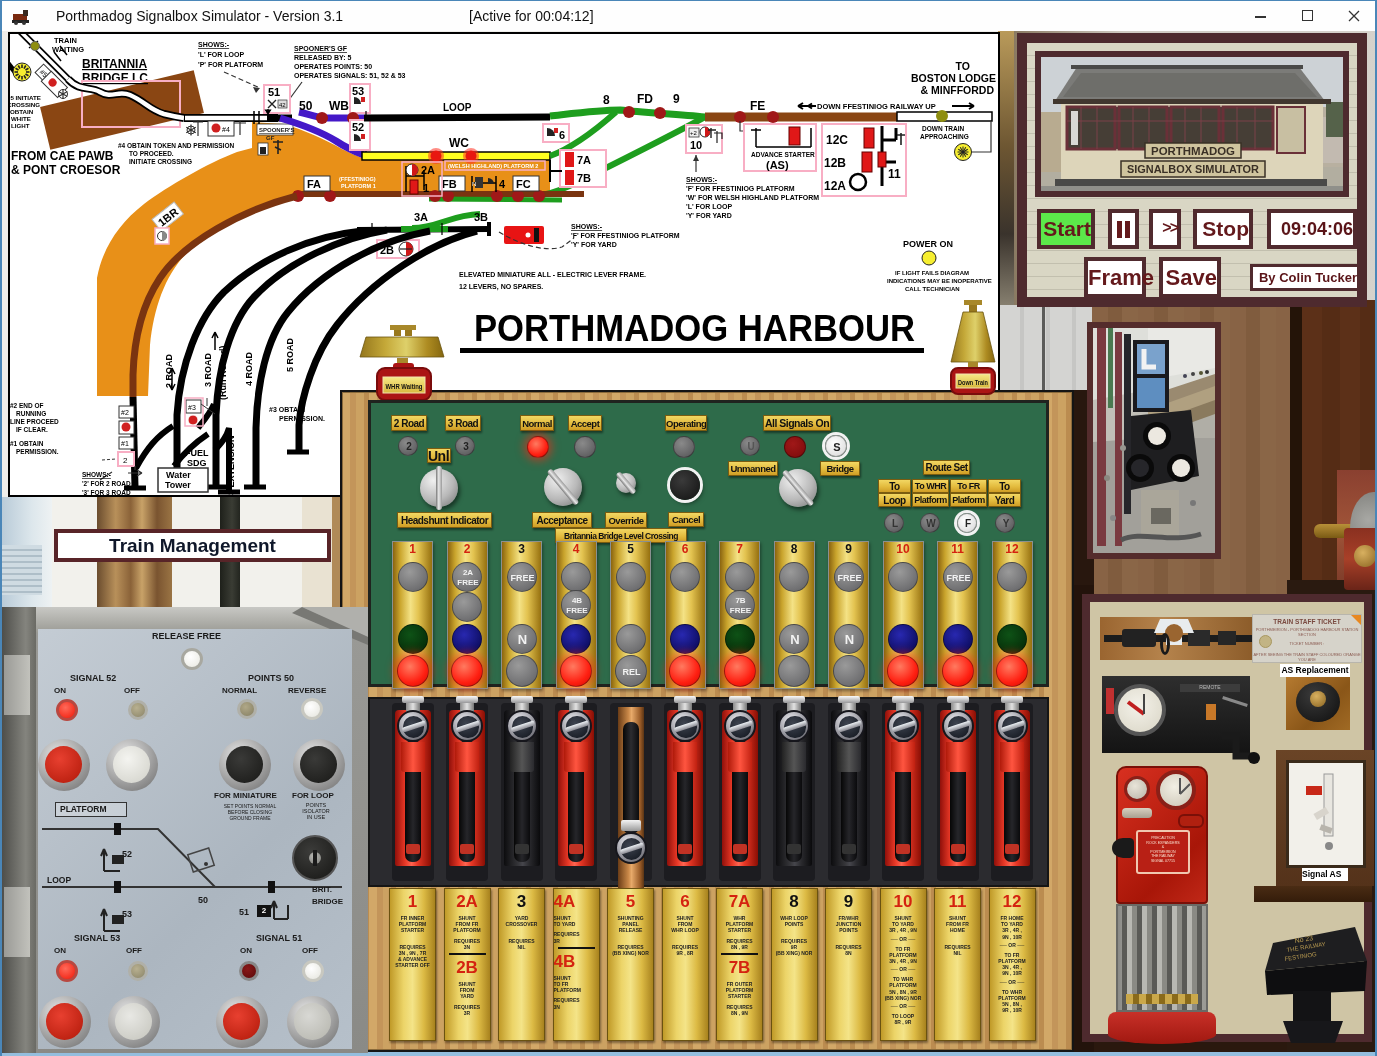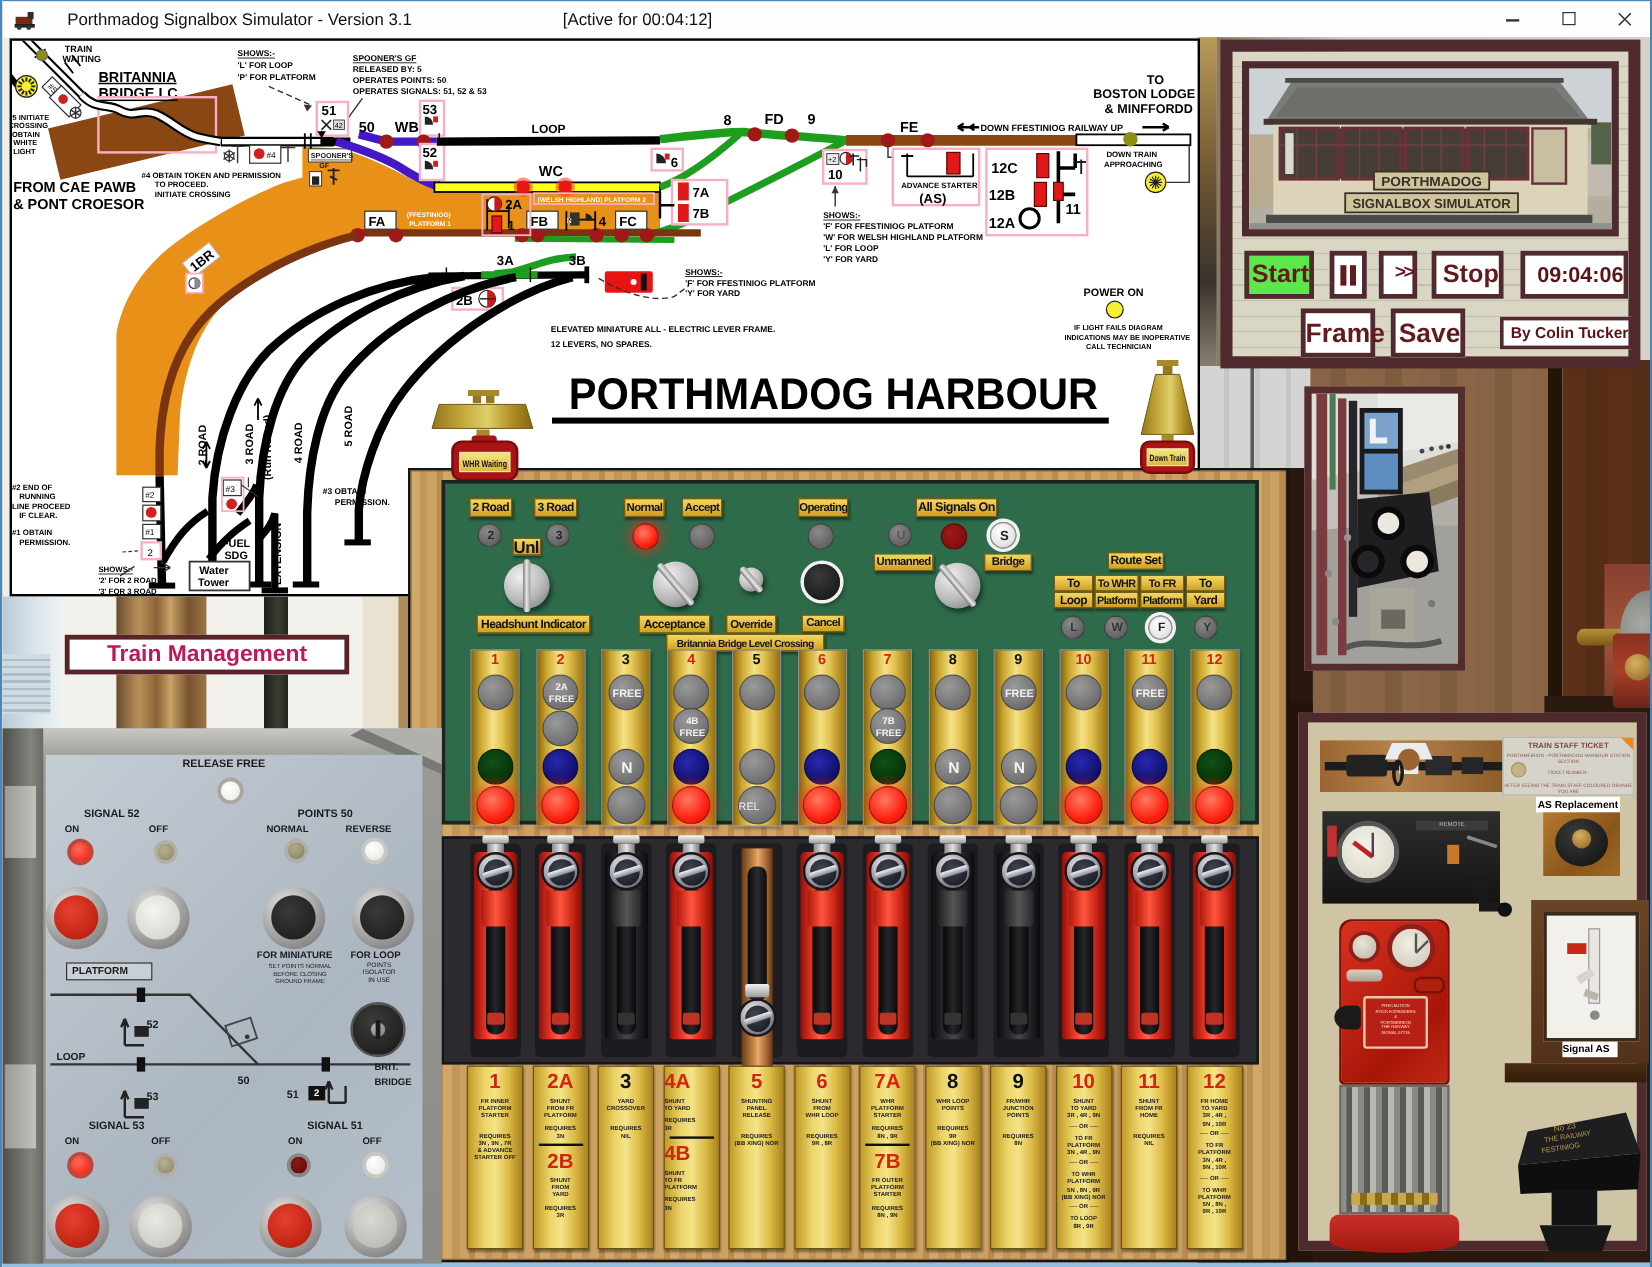--- a/index.html
+++ b/index.html
@@ -491,21 +491,21 @@
           <div style="line-height:10px;padding-top:5px;font-size:8px;color:#f2f2f2;font-weight:bold">4B<br>FREE</div>
         </div>
       </div>
       <div class="lamp abs" style="left:219.0px;top:232px;width:30px;height:30px;background:radial-gradient(circle at 40% 35%,#2828b0,#10106a 70%,#0a0a48);border:1px solid rgba(0,0,0,0.35)"></div>
       <div class="lamp abs" style="left:218.0px;top:263px;width:32px;height:32px;background:radial-gradient(circle at 40% 35%,#ff7a60,#ff2012 60%,#d00800);box-shadow:0 0 9px 3px rgba(255,40,20,0.55);border:1px solid rgba(0,0,0,0.35)"></div>
       <div class="abs" style="left:268.0px;top:149px;width:41px;height:148px;background:linear-gradient(90deg,#8a6410,#c9a42c 18%,#f4e285 45%,#e3c350 65%,#96700f);border:1px solid #8a9090;box-shadow:1px 2px 3px rgba(0,0,0,.4)"></div>
       <div class="abs" style="left:268.0px;top:150px;width:41px;height:14px;text-align:center;font-weight:bold;font-size:12px;color:#111">5</div>
       <div class="lamp abs" style="left:273.5px;top:170px;width:30px;height:30px;background:radial-gradient(circle at 38% 32%,#9a9a9a,#707072 70%,#58585a);border:1px solid rgba(0,0,0,0.35)"></div>
       <div class="lamp abs" style="left:273.5px;top:232px;width:30px;height:30px;background:radial-gradient(circle at 38% 32%,#9a9a9a,#707072 70%,#58585a);border:1px solid rgba(0,0,0,0.35)"></div>
       <div class="lamp abs" style="left:272.5px;top:263px;width:32px;height:32px;background:radial-gradient(circle at 38% 32%,#9a9a9a,#707072 70%,#58585a);border:1px solid rgba(0,0,0,0.35)">
-        <div class="abs" style="left:0;top:0;width:32px;height:33px;line-height:32px;font-weight:normal;font-size:9px;color:#f2f2f2">REL</div>
+        <div class="abs" style="left:0;top:0;width:32px;height:33px;text-align:center;line-height:32px;font-weight:bold;font-size:9px;color:#f2f2f2">REL</div>
       </div>
       <div class="abs" style="left:322.5px;top:149px;width:41px;height:148px;background:linear-gradient(90deg,#8a6410,#c9a42c 18%,#f4e285 45%,#e3c350 65%,#96700f);border:1px solid #8a9090;box-shadow:1px 2px 3px rgba(0,0,0,.4)"></div>
       <div class="abs" style="left:322.5px;top:150px;width:41px;height:14px;text-align:center;font-weight:bold;font-size:12px;color:#d42310">6</div>
       <div class="lamp abs" style="left:328.0px;top:170px;width:30px;height:30px;background:radial-gradient(circle at 38% 32%,#9a9a9a,#707072 70%,#58585a);border:1px solid rgba(0,0,0,0.35)"></div>
       <div class="lamp abs" style="left:328.0px;top:232px;width:30px;height:30px;background:radial-gradient(circle at 40% 35%,#2828b0,#10106a 70%,#0a0a48);border:1px solid rgba(0,0,0,0.35)"></div>
       <div class="lamp abs" style="left:327.0px;top:263px;width:32px;height:32px;background:radial-gradient(circle at 40% 35%,#ff7a60,#ff2012 60%,#d00800);box-shadow:0 0 9px 3px rgba(255,40,20,0.55);border:1px solid rgba(0,0,0,0.35)"></div>
       <div class="abs" style="left:377.0px;top:149px;width:41px;height:148px;background:linear-gradient(90deg,#8a6410,#c9a42c 18%,#f4e285 45%,#e3c350 65%,#96700f);border:1px solid #8a9090;box-shadow:1px 2px 3px rgba(0,0,0,.4)"></div>
       <div class="abs" style="left:377.0px;top:150px;width:41px;height:14px;text-align:center;font-weight:bold;font-size:12px;color:#d42310">7</div>
       <div class="lamp abs" style="left:382.5px;top:170px;width:30px;height:30px;background:radial-gradient(circle at 38% 32%,#9a9a9a,#707072 70%,#58585a);border:1px solid rgba(0,0,0,0.35)"></div>
       <div class="lamp abs" style="left:382.5px;top:198px;width:30px;height:30px;background:radial-gradient(circle at 38% 32%,#9a9a9a,#707072 70%,#58585a);border:1px solid rgba(0,0,0,0.35)">
@@ -785,22 +785,22 @@
 <svg class="abs" style="left:942px;top:298px" width="58" height="97" viewBox="0 0 58 97">
  <rect x="20" y="2" width="18" height="5" fill="#a8882a"></rect>
       <rect x="25" y="7" width="8" height="7" fill="#98781e"></rect>
  <path d="M19 14 L39 14 L51 64 L7 64 Z" fill="url(#bg1)" stroke="#6a5410" stroke-width="0.8"></path>
  <rect x="24" y="64" width="10" height="6" fill="#a8882a"></rect>
  <rect x="7" y="70" width="44" height="26" rx="7" fill="#ab1414" stroke="#7a0c0c" stroke-width="2"></rect>
  <rect x="12" y="76" width="34" height="14" fill="url(#bgl)" stroke="#f2e2b0" stroke-width="1"></rect>
  <text x="14" y="86.5" font-size="7.5" font-weight="bold" fill="#111" textLength="30" lengthAdjust="spacingAndGlyphs">Down Train</text>
 </svg>
 
-<div class="abs" style="left:52px;top:529px;width:237px;height:33px;background:#fff;border:4px solid #582428;
- color:#be185d;font-weight:bold;font-size:19px;text-align:center;line-height:26px;white-space:nowrap">Train Management</div>
+<div class="abs" style="left:52px;top:529px;width:277px;height:33px;background:#fff;border:4px solid #582428;
+ color:#0f172a;font-weight:bold;font-size:19px;text-align:center;line-height:26px;white-space:nowrap">Train Management</div>
 <div class="abs" style="left:0px;top:607px;width:366px;height:446px;background:linear-gradient(180deg,#9a9a96,#8a8a86)">
       <div class="abs" style="left:0;top:0;width:366px;height:26px;background:linear-gradient(180deg,#c8c8c4,#9a9a94)"></div>
       <svg class="abs" style="left:0;top:0" width="366" height="40" viewBox="0 0 366 40">
         <polygon points="300,0 366,30 366,0" fill="#b0b0ac"></polygon>
         <polygon points="290,6 366,38 366,30 300,0" fill="#787874"></polygon>
       </svg>
       <div class="abs" style="left:0;top:0;width:34px;height:446px;background:linear-gradient(90deg,#4e4e4a,#84847e 70%,#6a6a64)"></div>
       <div class="abs" style="left:2px;top:48px;width:26px;height:60px;background:linear-gradient(90deg,#9a9a96,#c2c2bc)"></div>
       <div class="abs" style="left:2px;top:280px;width:26px;height:70px;background:linear-gradient(90deg,#9a9a96,#c2c2bc)"></div>
       <div class="abs" style="left:36px;top:22px;width:314px;height:420px;background:linear-gradient(135deg,#c4ccd4,#acb6c0 60%,#b6c0ca)"></div>

